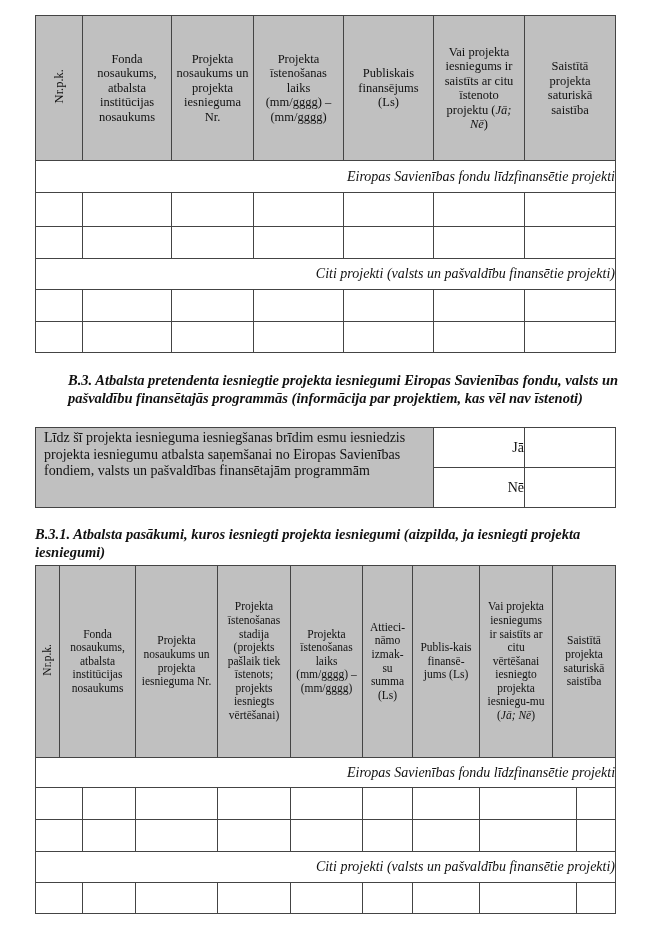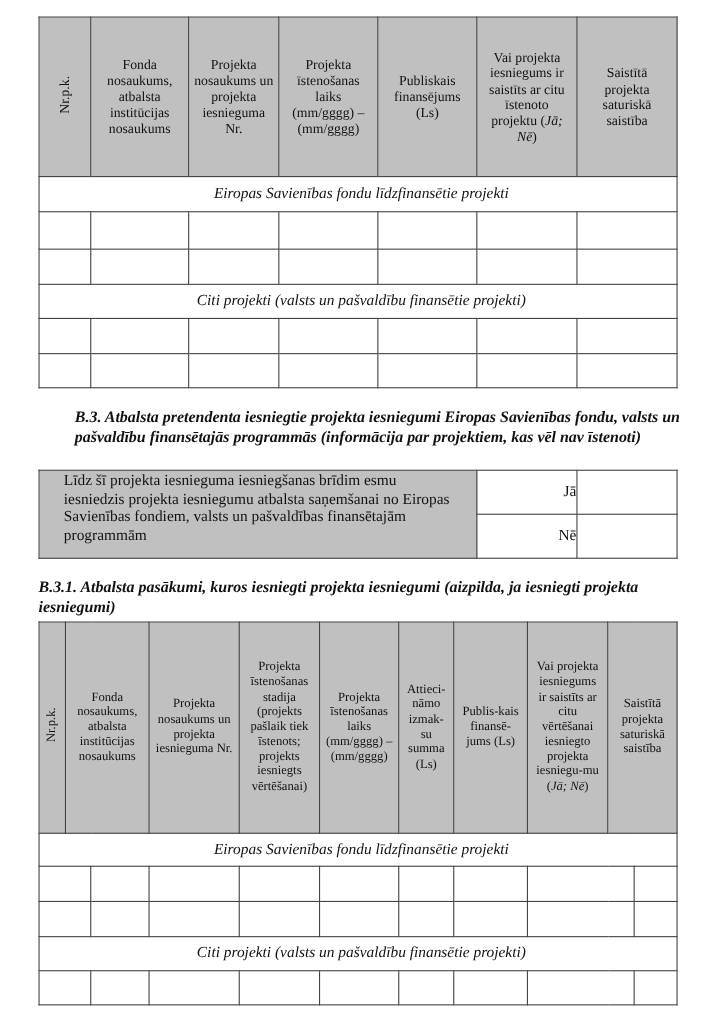--- a/index.html
+++ b/index.html
@@ -2,24 +2,24 @@
 <html><head>
 <meta charset="utf-8">
 <style>
   html, body { margin: 0; padding: 0; background: #ffffff; }
   body { width: 645px; height: 927px; position: relative; overflow: hidden;
          font-family: "Liberation Serif", "DejaVu Serif", serif; color: #111; }
   table { border-collapse: collapse; position: absolute; table-layout: fixed; }
   td, th { border: 1.5px solid #444; padding: 0; font-weight: normal; }
   th { background: #c0c0c0; font-size: 12.5px; line-height: 14.5px; text-align: center; vertical-align: middle; }
   .vert { writing-mode: vertical-rl; transform: rotate(180deg); display: inline-block; }
-  .section-row td { font-style: italic; font-size: 14px; padding-left: 6px; text-align: center; }
+  .section-row td { font-style: italic; font-size: 14px; padding-left: 6px; text-align: right; }
   .t2 th { font-size: 11.5px; line-height: 13.6px; }
   h3 { position: absolute; margin: 0; font-style: italic; font-weight: bold; font-size: 14.5px; line-height: 17.5px; }
-  .yn-label { background: #c0c0c0; font-size: 14px; line-height: 16.5px; padding: 2px 22px; text-align: left; vertical-align: top; }
+  .yn-label { background: #c0c0c0; font-size: 14px; line-height: 16.5px; padding: 2px 8px; text-align: left; vertical-align: top; }
   .yn-opt { text-align: right; font-size: 14px; }
 </style>
 </head>
 <body>
 
 <table style="left:35px; top:15px; width:580px;">
   <colgroup>
     <col style="width:47px">
       <col style="width:89px">
       <col style="width:82px">

